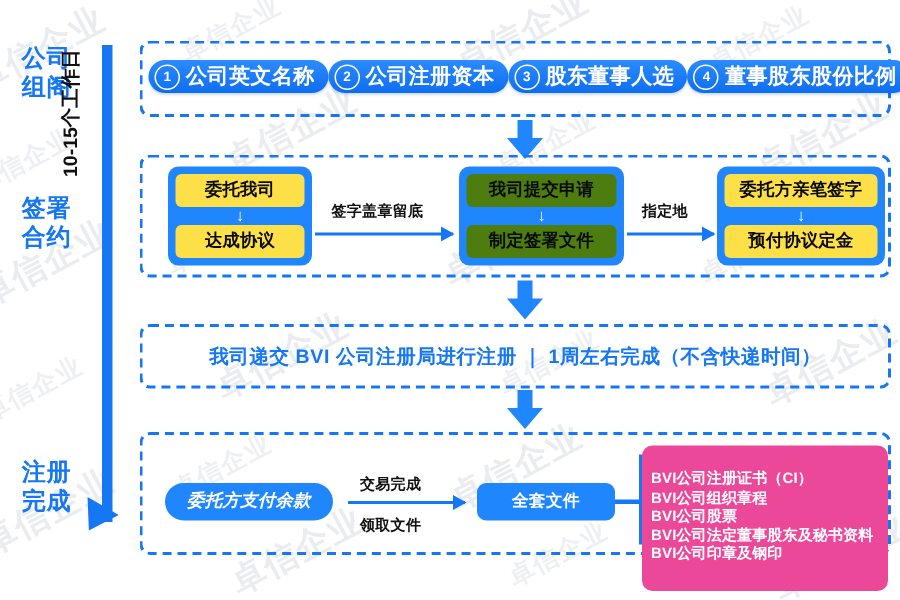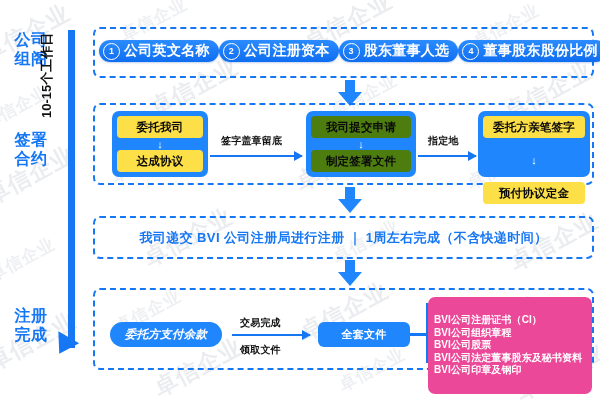--- a/index.html
+++ b/index.html
@@ -176,21 +176,21 @@
     background: #1f86fd;
     border-radius: 7px;
     padding: 5px;
     box-sizing: border-box;
     display: flex;
     flex-direction: column;
     align-items: stretch;
   }
   #group-a { left: 112px; top: 111px; width: 96px; height: 66px; }
   #group-b { left: 306px; top: 111px; width: 110px; height: 66px; }
-  #group-c { left: 478px; top: 111px; width: 112px; height: 66px; gap: 16px; }
+  #group-c { left: 478px; top: 111px; width: 112px; height: 66px; }
 
   .inner-box {
     background: #fde047;
     border-radius: 4px;
     color: #0a0a0a;
     font-size: 11.5px;
     font-weight: 700;
     text-align: center;
     line-height: 22px;
     height: 22px;

